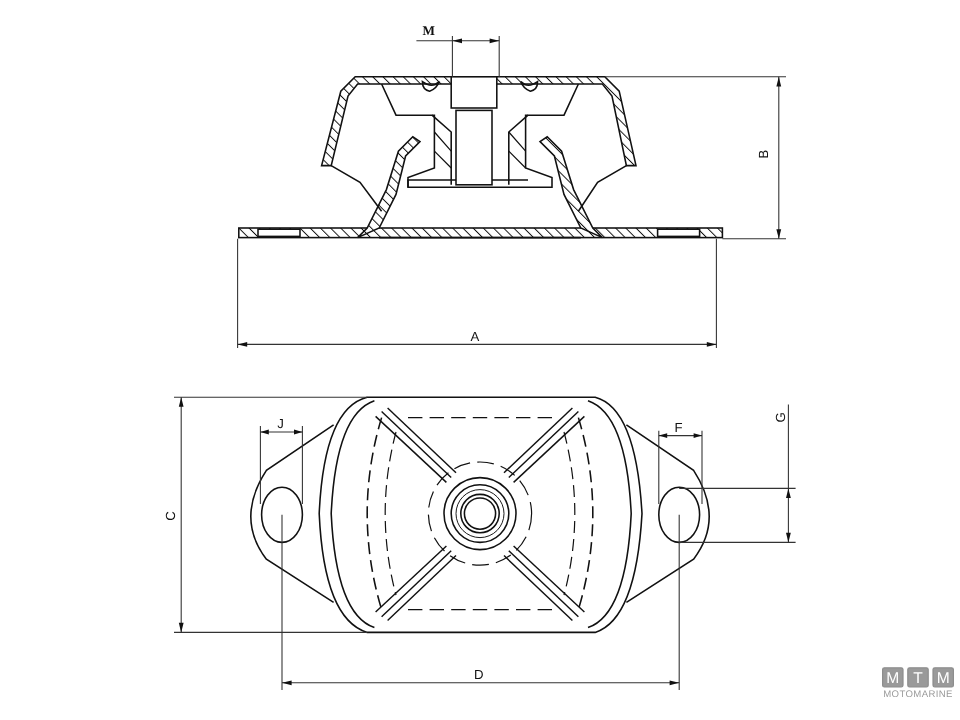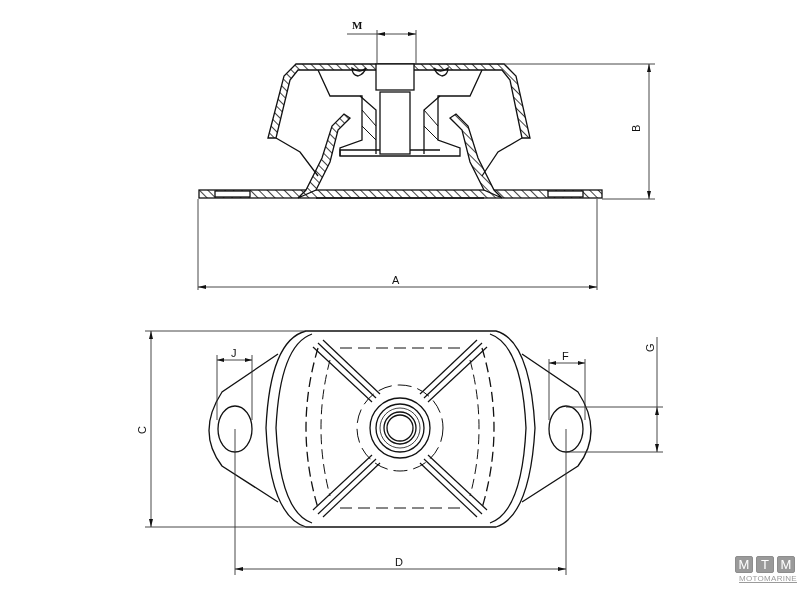--- a/index.html
+++ b/index.html
@@ -3,21 +3,21 @@
 <meta charset="utf-8">
 <style>
   html, body { margin:0; padding:0; background:#ffffff; }
   body { width:800px; height:600px; position:relative; overflow:hidden; font-family:"Liberation Sans", sans-serif; }
   svg { position:absolute; left:0; top:0; }
   .lbl { font-family:"Liberation Sans", sans-serif; font-size:11px; fill:#111; }
   .lblserif { font-family:"Liberation Serif", serif; font-size:11px; fill:#111; font-weight:bold; }
   .logo { position:absolute; left:733px; top:556px; width:64px; height:40px; }
   .logo-letters { display:flex; gap:3px; justify-content:center; }
   .logo-box { width:16px; height:15px; border:1px solid #8d8d8d; background:#9a9a9a; color:#fff; font-size:13px; line-height:15px; text-align:center; font-family:"Liberation Sans", sans-serif; border-radius:2px; }
-  .logo-text { font-size:8px; color:#9a9a9a; text-align:right; letter-spacing:0.3px; margin-top:1px; font-family:"Liberation Sans", sans-serif;text-decoration:underline; }
+  .logo-text { font-size:8px; color:#9a9a9a; text-align:center; letter-spacing:0.3px; margin-top:1px; font-family:"Liberation Sans", sans-serif; }
 </style>
 </head>
 <body>
 
 <svg width="800" height="600" viewBox="0 0 800 600">
   <defs>
     <pattern id="hatch" width="6" height="6" patternUnits="userSpaceOnUse" patternTransform="rotate(-45)">
       <rect width="6" height="6" fill="#fff"></rect>
       <line x1="0" y1="0" x2="0" y2="6" stroke="#111" stroke-width="1.6"></line>
     </pattern>

